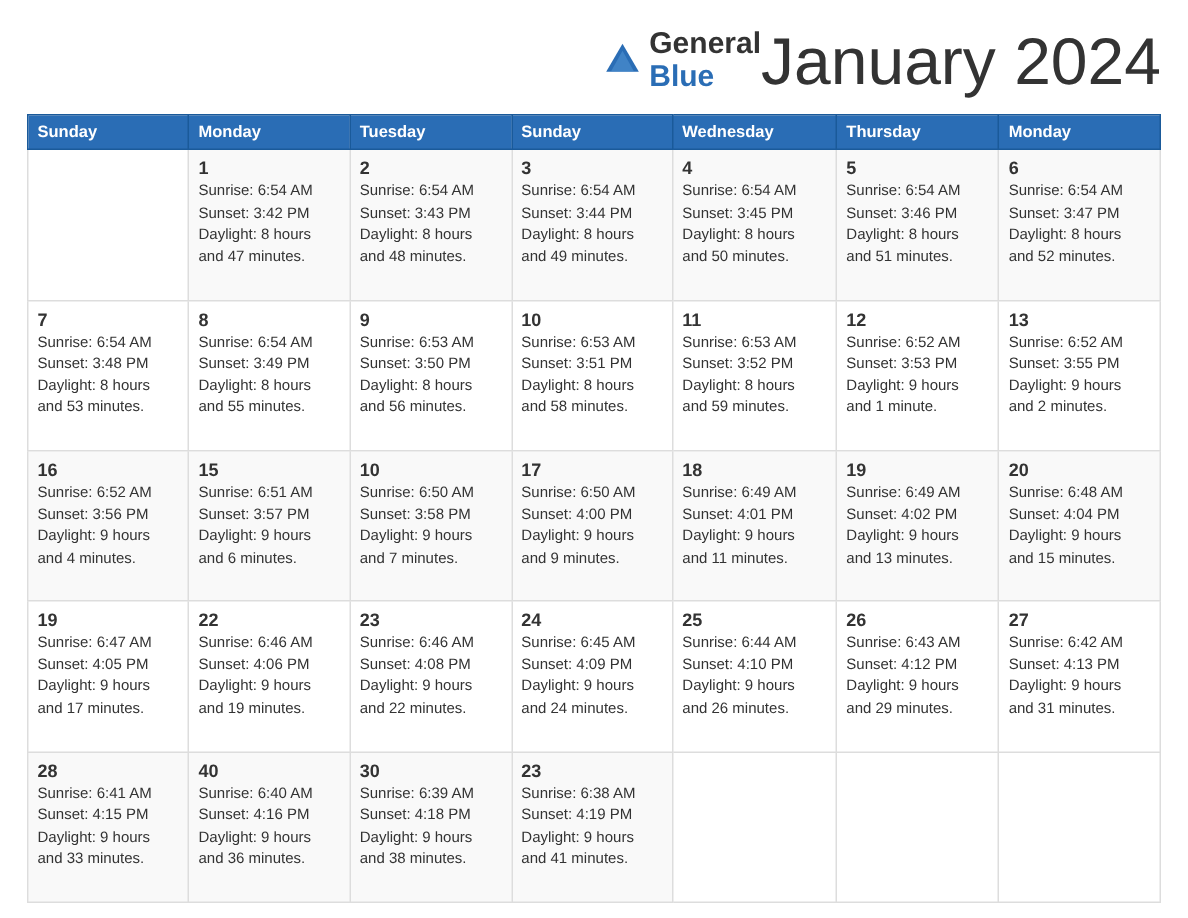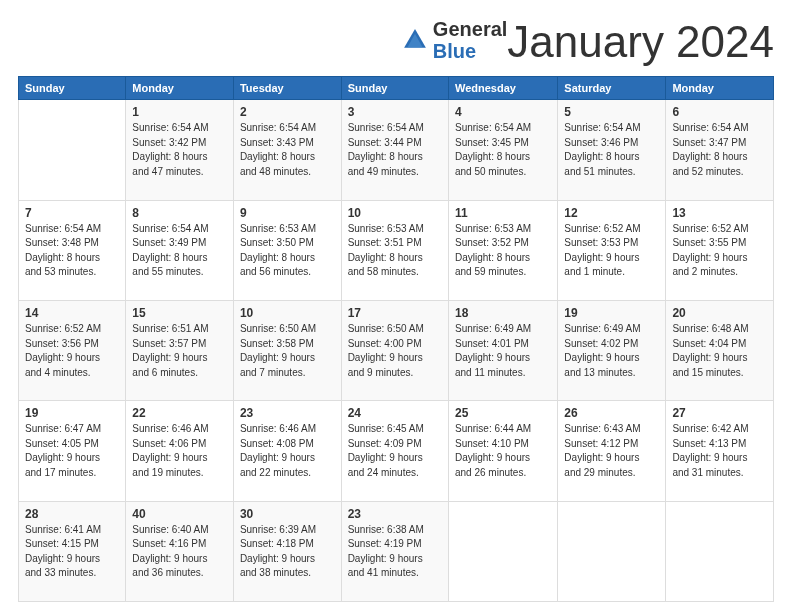--- a/index.html
+++ b/index.html
@@ -119,21 +119,21 @@
   </div>
 
   <table class="calendar">
     <thead>
       <tr>
       <th>Sunday</th>
           <th>Monday</th>
           <th>Tuesday</th>
           <th>Sunday</th>
           <th>Wednesday</th>
-          <th>Saturday</th>
+          <th>Thursday</th>
           <th>Monday</th>
         </tr>
     </thead>
     <tbody>
     <tr>
           <td class="empty-cell"></td>
           <td>
             <span class="day-number">1</span>
             <div class="day-detail">Sunrise: 6:54 AM<br>Sunset: 3:42 PM<br>Daylight: 8 hours<br>and 47 minutes.</div>
           </td>
@@ -183,21 +183,21 @@
             <span class="day-number">12</span>
             <div class="day-detail">Sunrise: 6:52 AM<br>Sunset: 3:53 PM<br>Daylight: 9 hours<br>and 1 minute.</div>
           </td>
           <td>
             <span class="day-number">13</span>
             <div class="day-detail">Sunrise: 6:52 AM<br>Sunset: 3:55 PM<br>Daylight: 9 hours<br>and 2 minutes.</div>
           </td>
         </tr>
         <tr>
           <td>
-            <span class="day-number">14</span>
+            <span class="day-number">16</span>
             <div class="day-detail">Sunrise: 6:52 AM<br>Sunset: 3:56 PM<br>Daylight: 9 hours<br>and 4 minutes.</div>
           </td>
           <td>
             <span class="day-number">15</span>
             <div class="day-detail">Sunrise: 6:51 AM<br>Sunset: 3:57 PM<br>Daylight: 9 hours<br>and 6 minutes.</div>
           </td>
           <td>
             <span class="day-number">10</span>
             <div class="day-detail">Sunrise: 6:50 AM<br>Sunset: 3:58 PM<br>Daylight: 9 hours<br>and 7 minutes.</div>
           </td>

